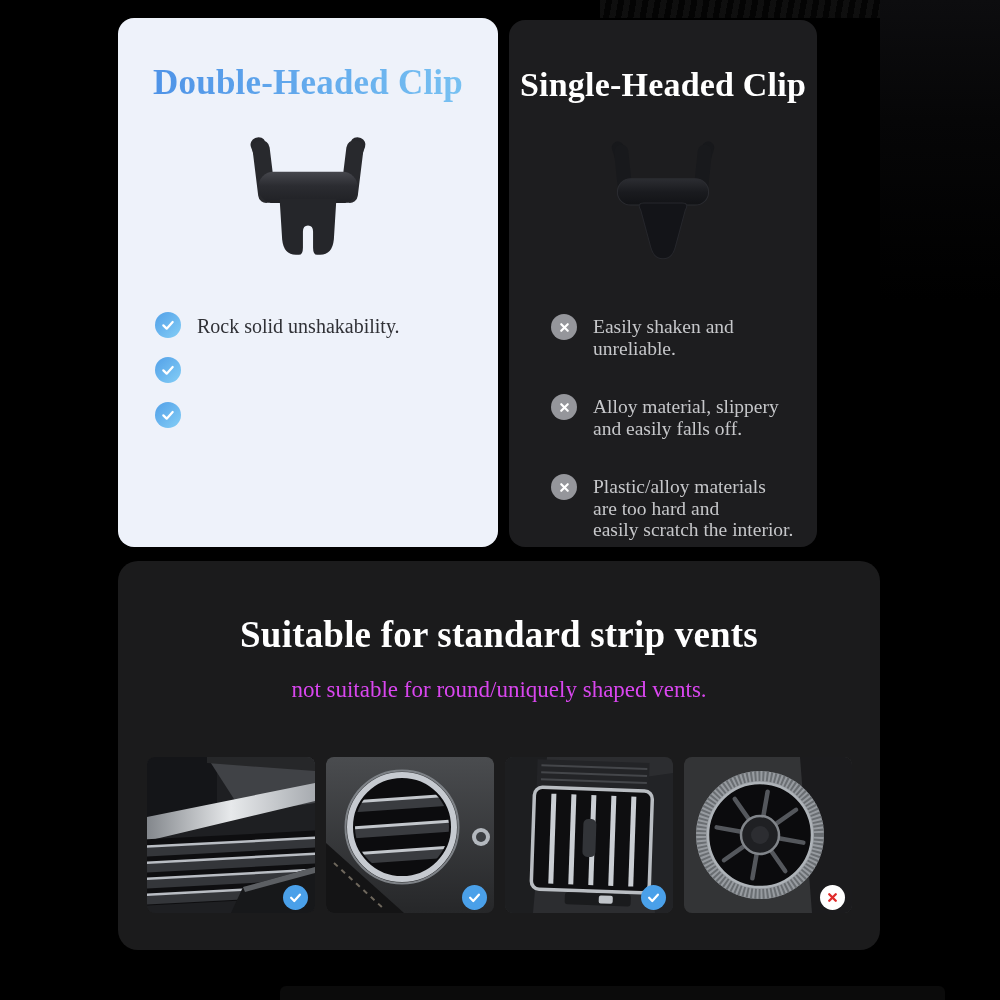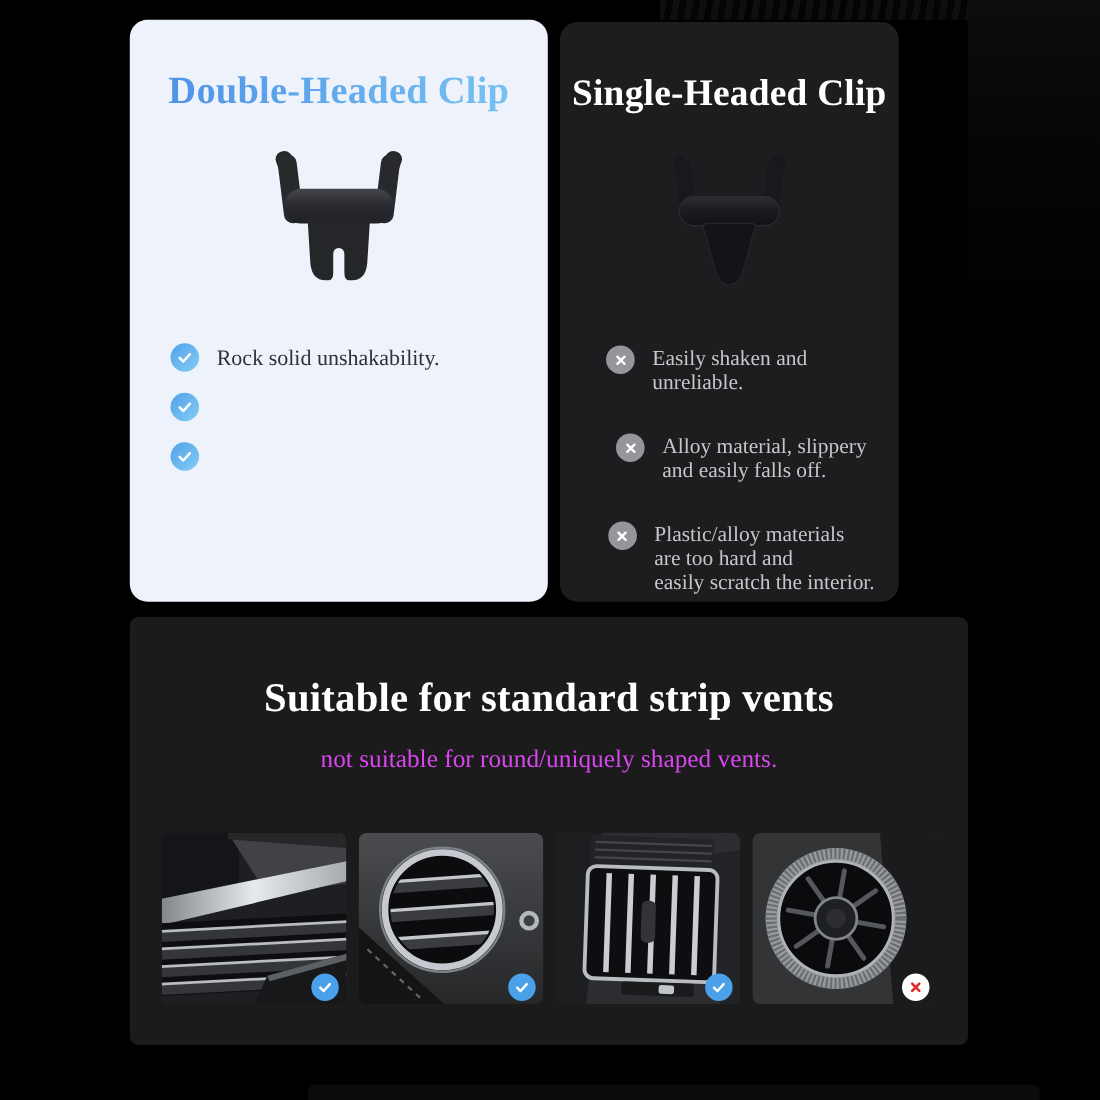--- a/index.html
+++ b/index.html
@@ -37,36 +37,36 @@
     background:linear-gradient(90deg,#4a8ee6 0%,#7cc6f3 100%);
     -webkit-background-clip:text; background-clip:text;
     color:transparent;
   }
   .title-white { color:#ffffff; font-size:34px; }
 
   .clip-figure { height:154px; margin-top:24px; display:flex; justify-content:center; align-items:flex-start; }
 
   .points { display:flex; flex-direction:column; gap:21px; margin-top:32px; }
   .card-light .points { margin-left:37px; margin-right:24px; }
-  .card-dark  .points { margin-left:42px; margin-right:20px; gap:37px;align-items:center; }
+  .card-dark  .points { margin-left:42px; margin-right:20px; gap:37px; }
 
   .point { display:flex; gap:16px; align-items:flex-start; }
   .pt-icon {
     width:26px; height:26px; border-radius:50%; flex:none; margin-top:-2px;
     display:flex; align-items:center; justify-content:center;
   }
   .pt-icon.tick  { background:linear-gradient(135deg,#52a0e8 0%,#84cef6 100%); }
   .pt-icon.cross { background:#95969b; }
   .pt-text { white-space:pre-line; }
   .card-light .pt-text { font-size:20px; line-height:24px; color:#303136; }
   .card-dark  .pt-text { font-size:19.5px; line-height:21.5px; color:#c6c7ca; }
 
   .bottom-card {
     position:absolute; left:118px; top:561px; width:762px; height:389px;
-    background:#1b1b1c; border-radius:8px;
+    background:#1b1b1c; border-radius:20px;
   }
   .suit-title {
     position:absolute; top:52px; left:0; width:100%; text-align:center;
     color:#ffffff; font-size:37px; font-weight:bold; letter-spacing:.2px;
   }
   .suit-sub {
     position:absolute; top:116px; left:0; width:100%; text-align:center;
     color:#d946ef; font-size:23px; font-weight:normal;
   }
   .photo-row {

